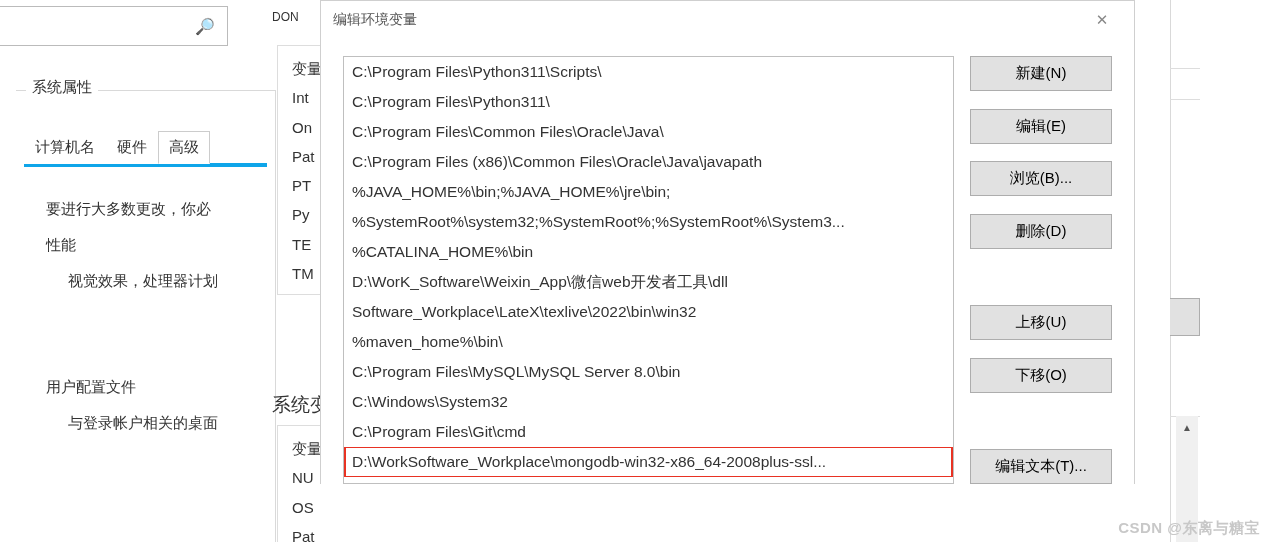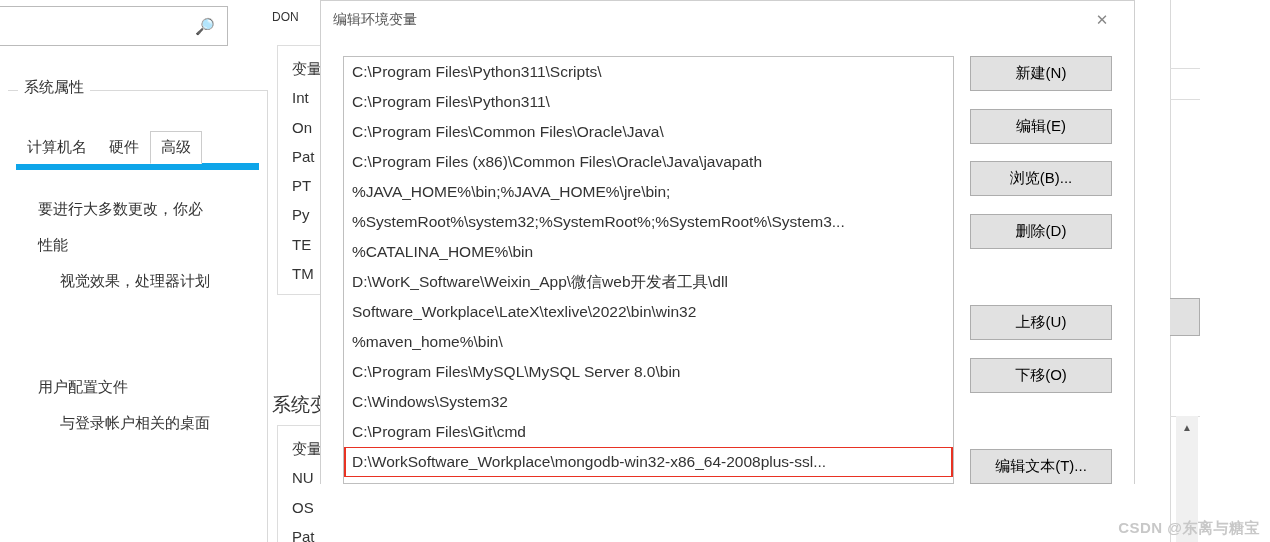--- a/index.html
+++ b/index.html
@@ -25,39 +25,39 @@
     width: 228px; height: 40px;
     border: 1px solid #bbb;
     border-left: none;
     display: flex; align-items: center; justify-content: flex-end;
     padding-right: 12px;
   }
   .search-icon { font-size: 16px; color: #555; transform: scaleX(-1); }
 
   .sysprops-panel {
     position: absolute;
-    top: 90px; left: 8px;
+    top: 90px; left: 16px;
     width: 260px; height: 452px;
     border: 1px solid #d9d9d9;
     border-left: none;
     border-bottom: none;
     background: #fff;
   }
   .sysprops-title {
     position: absolute;
     top: -13px; left: 10px;
     background: #fff;
     padding: 0 6px;
     font-size: 15px;
   }
   .tabs {
     position: absolute;
     top: 40px; left: 8px; right: 8px;
     display: flex;
-    border-bottom: 7px solid #0ea5e9;
+    border-bottom: 4px solid #0ea5e9;
     font-size: 15px;
   }
   .tab {
     padding: 6px 10px;
     border: 1px solid transparent;
     border-bottom: none;
     margin-bottom: -1px;
     background: #fff;
   }
   .tab.active {

